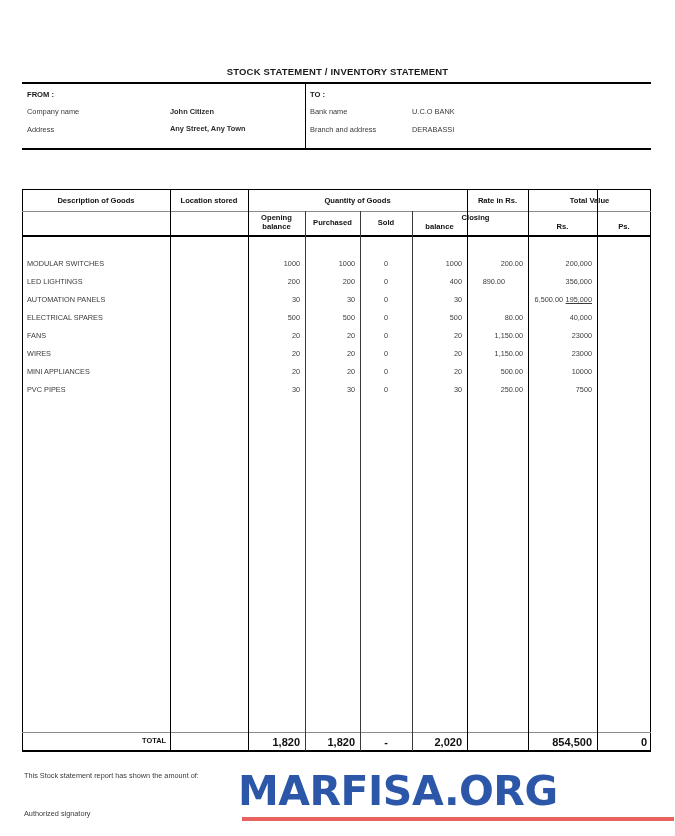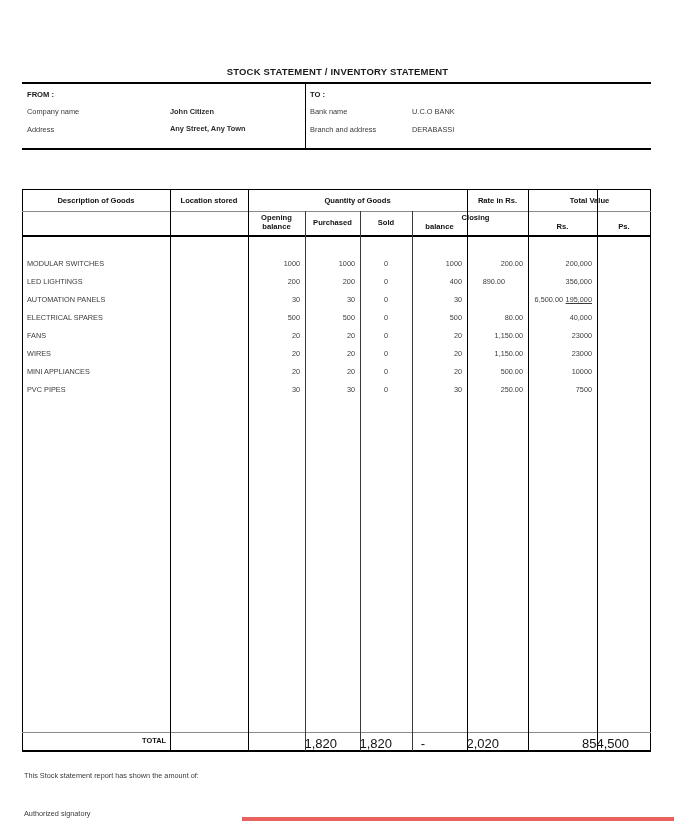--- a/index.html
+++ b/index.html
@@ -154,25 +154,24 @@
 
   .total-label {
     position: absolute;
     font-size: 7.4px;
     font-weight: bold;
     text-align: right;
     color: #111;
   }
   .total-num {
     position: absolute;
-    font-size: 13px;
-    font-weight: normal;
+    font-size: 11px;
+    font-weight: bold;
     text-align: right;
     color: #111;
-    margin-left: 37px;
   }
   .total-num.center { text-align: center; }
 
   
   .foot-text {
     position: absolute;
     font-size: 7.3px;
     color: #3a3a3a;
     white-space: nowrap;
   }
@@ -365,16 +364,17 @@
       <div class="total-num" style="left:508px; top:547px; width:62px;">854,500</div>
       <div class="total-num" style="left:577px; top:547px; width:48px;">0</div>
     </div>
 
   </div>
 
   <div class="foot-text" style="left:24px; top:771px;">This Stock statement report has shown the amount of:</div>
   <div class="foot-text" style="left:24px; top:809px;">Authorized signatory</div>
 
   <div class="watermark">
+    <div class="wm-text">MARFISA.ORG</div>
     <div class="wm-rule"></div>
   </div>
 
 </div>
 
 </body></html>

